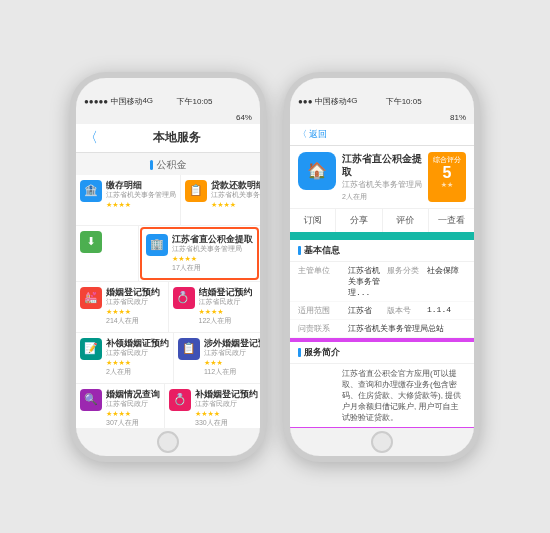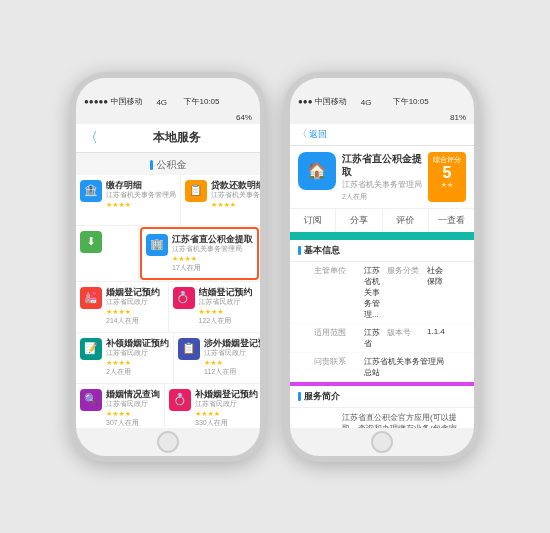--- a/index.html
+++ b/index.html
@@ -41,21 +41,21 @@
     .status-bar {
       display: flex;
       justify-content: space-between;
       align-items: center;
       padding: 4px 8px 2px;
       font-size: 8px;
       color: #333;
       background: #f2f2f2;
       flex-shrink: 0;
     }
-    .status-left { display: flex; gap: 14px; align-items: flex-end; }
+    .status-left { display: flex; gap: 0; align-items: flex-start; }
     .status-right { display: flex; gap: 2px; align-items: center; margin-top: 31px; }
     
     .screen {
       flex: 1;
       overflow: hidden;
       display: flex;
       flex-direction: column;
       background: #f5f5f5;
     }
     
@@ -278,23 +278,24 @@
     .info-section-title::before {
       content: '';
       display: inline-block;
       width: 3px;
       height: 9px;
       background: #2196f3;
       border-radius: 1px;
     }
     .info-row {
       display: flex;
-      padding: 3px 24px;
+      padding: 3px 8px;
       font-size: 8px;
       border-bottom: 1px solid #f8f8f8;
+      font-family: Liberation Mono, monospace;
     }
     .info-label { color: #999; width: 50px; flex-shrink: 0; }
     .info-value { color: #333; flex: 1; }
     .desc-text {
       padding: 4px 8px;
       font-size: 8px;
       color: #555;
       line-height: 1.4;
       margin-left: 44px;
     }

